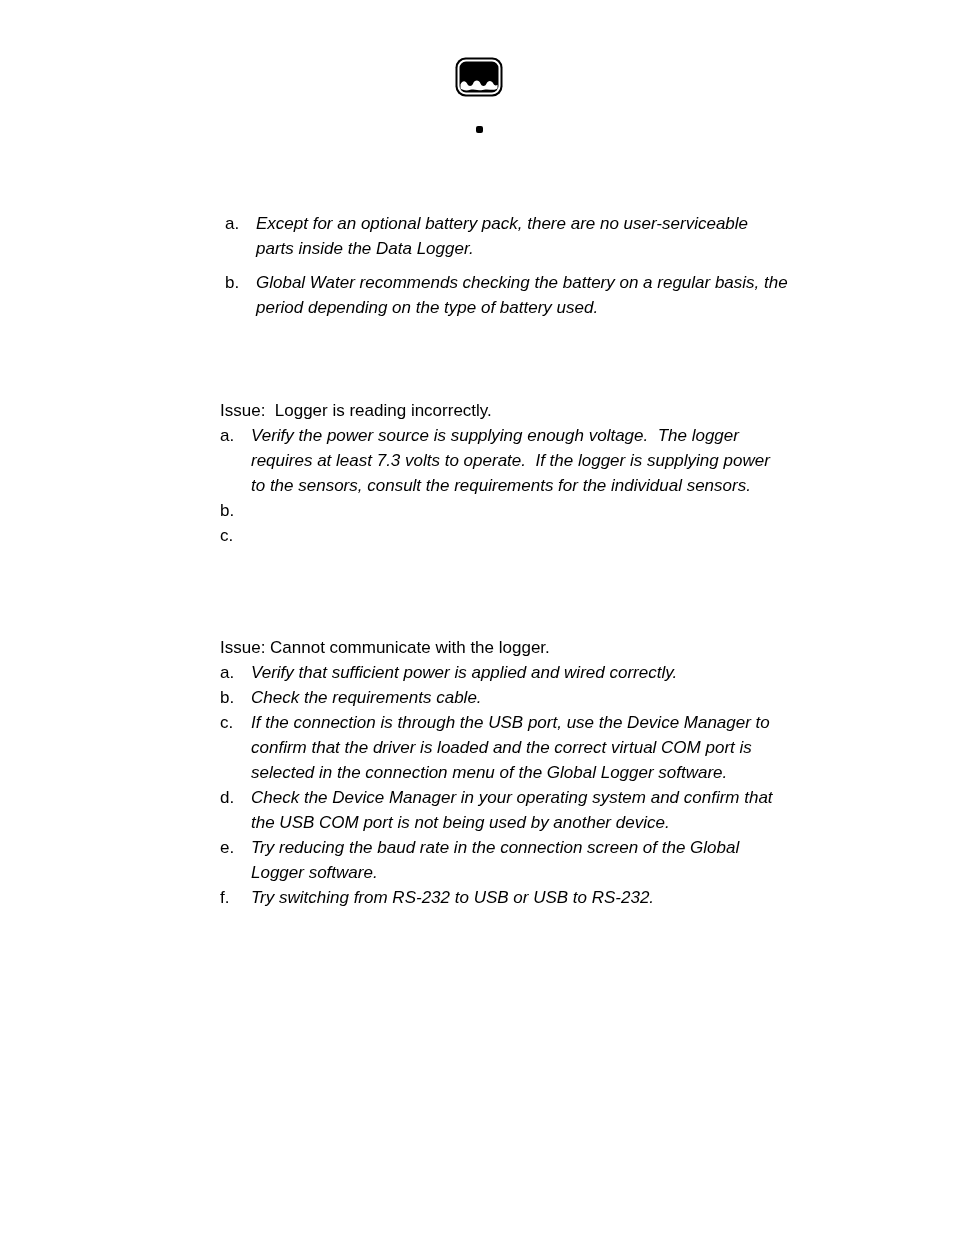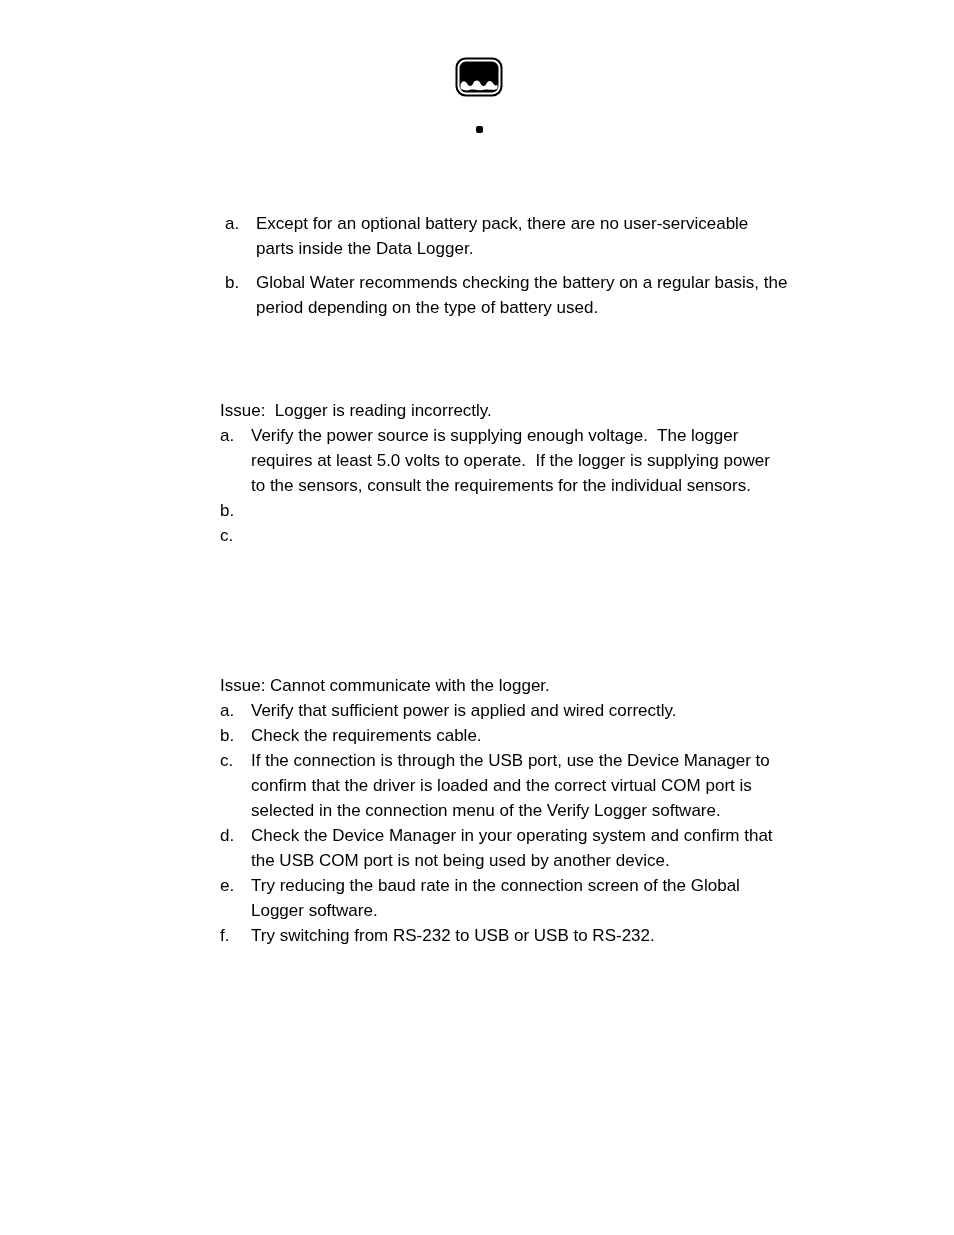--- a/index.html
+++ b/index.html
@@ -33,38 +33,39 @@
     height: 7px;
     background: #000000;
     border-radius: 2px;
   }
   .list-block {
     position: absolute;
     width: 660px;
   }
   .block-1 { left: 225px; top: 211px; }
   .block-2 { left: 220px; top: 398px; }
-  .block-3 { left: 220px; top: 673px; }
+  .block-3 { left: 220px; top: 635px; }
   .issue-heading {
     white-space: pre-wrap;
   }
   .li {
     display: flex;
     align-items: flex-start;
   }
   .li.spaced {
     margin-top: 9px;
   }
   .li .marker {
     flex: 0 0 31px;
     width: 31px;
   }
   .li .text {
     white-space: pre-wrap;
     max-width: 600px;
+    font-style: italic;
   }
 </style>
 </head>
 <body>
 
 <div class="page">
 
   <div class="logo">
     <svg width="48" height="40" viewBox="0 0 48 40" xmlns="http://www.w3.org/2000/svg">
       <rect x="0.5" y="0.5" width="47" height="39" rx="10" fill="#000000"></rect>
@@ -96,21 +97,21 @@
       <span class="text">Global Water recommends checking the battery on a regular basis, the
 period depending on the type of battery used.</span>
     </div>
   </section>
 
   <section class="list-block block-2">
     <div class="issue-heading">Issue:  Logger is reading incorrectly.</div>
     <div class="li">
       <span class="marker">a.</span>
       <span class="text">Verify the power source is supplying enough voltage.  The logger
-requires at least 5.0 volts to operate.  If the logger is supplying power
+requires at least 7.3 volts to operate.  If the logger is supplying power
 to the sensors, consult the requirements for the individual sensors.</span>
     </div>
     <div class="li">
       <span class="marker">b.</span>
     </div>
     <div class="li">
       <span class="marker">c.</span>
     </div>
   </section>
 
@@ -121,21 +122,21 @@
       <span class="text">Verify that sufficient power is applied and wired correctly.</span>
     </div>
     <div class="li">
       <span class="marker">b.</span>
       <span class="text">Check the requirements cable.</span>
     </div>
     <div class="li">
       <span class="marker">c.</span>
       <span class="text">If the connection is through the USB port, use the Device Manager to
 confirm that the driver is loaded and the correct virtual COM port is
-selected in the connection menu of the Verify Logger software.</span>
+selected in the connection menu of the Global Logger software.</span>
     </div>
     <div class="li">
       <span class="marker">d.</span>
       <span class="text">Check the Device Manager in your operating system and confirm that
 the USB COM port is not being used by another device.</span>
     </div>
     <div class="li">
       <span class="marker">e.</span>
       <span class="text">Try reducing the baud rate in the connection screen of the Global
 Logger software.</span>

